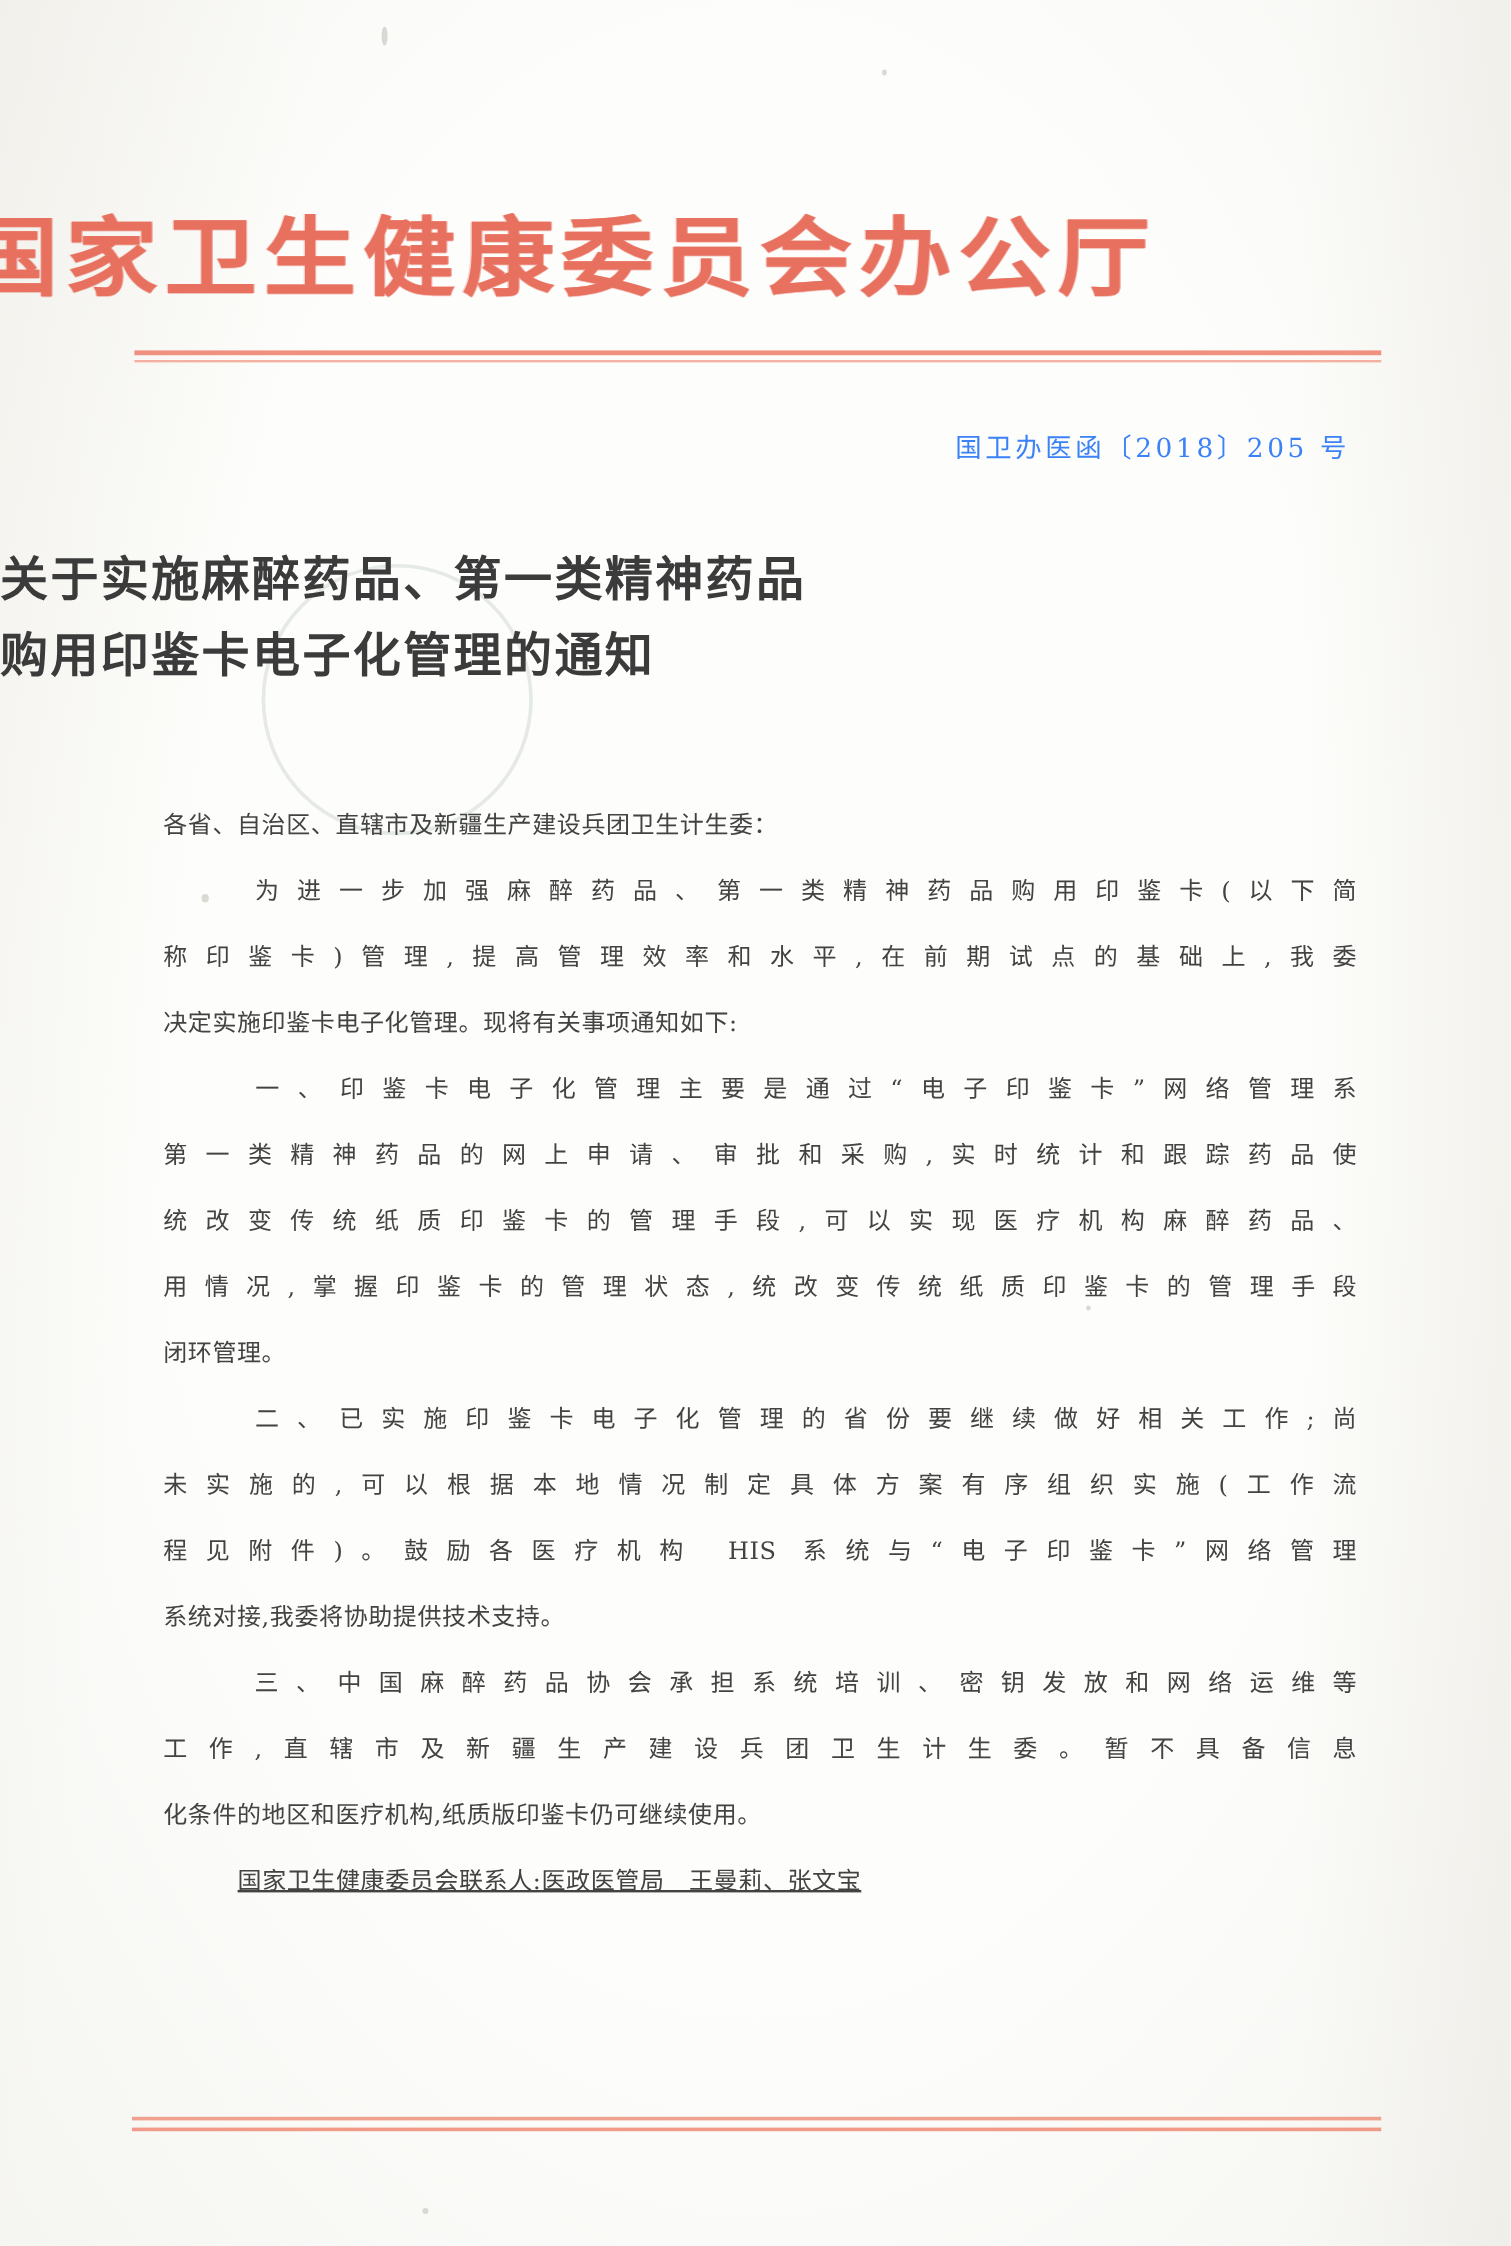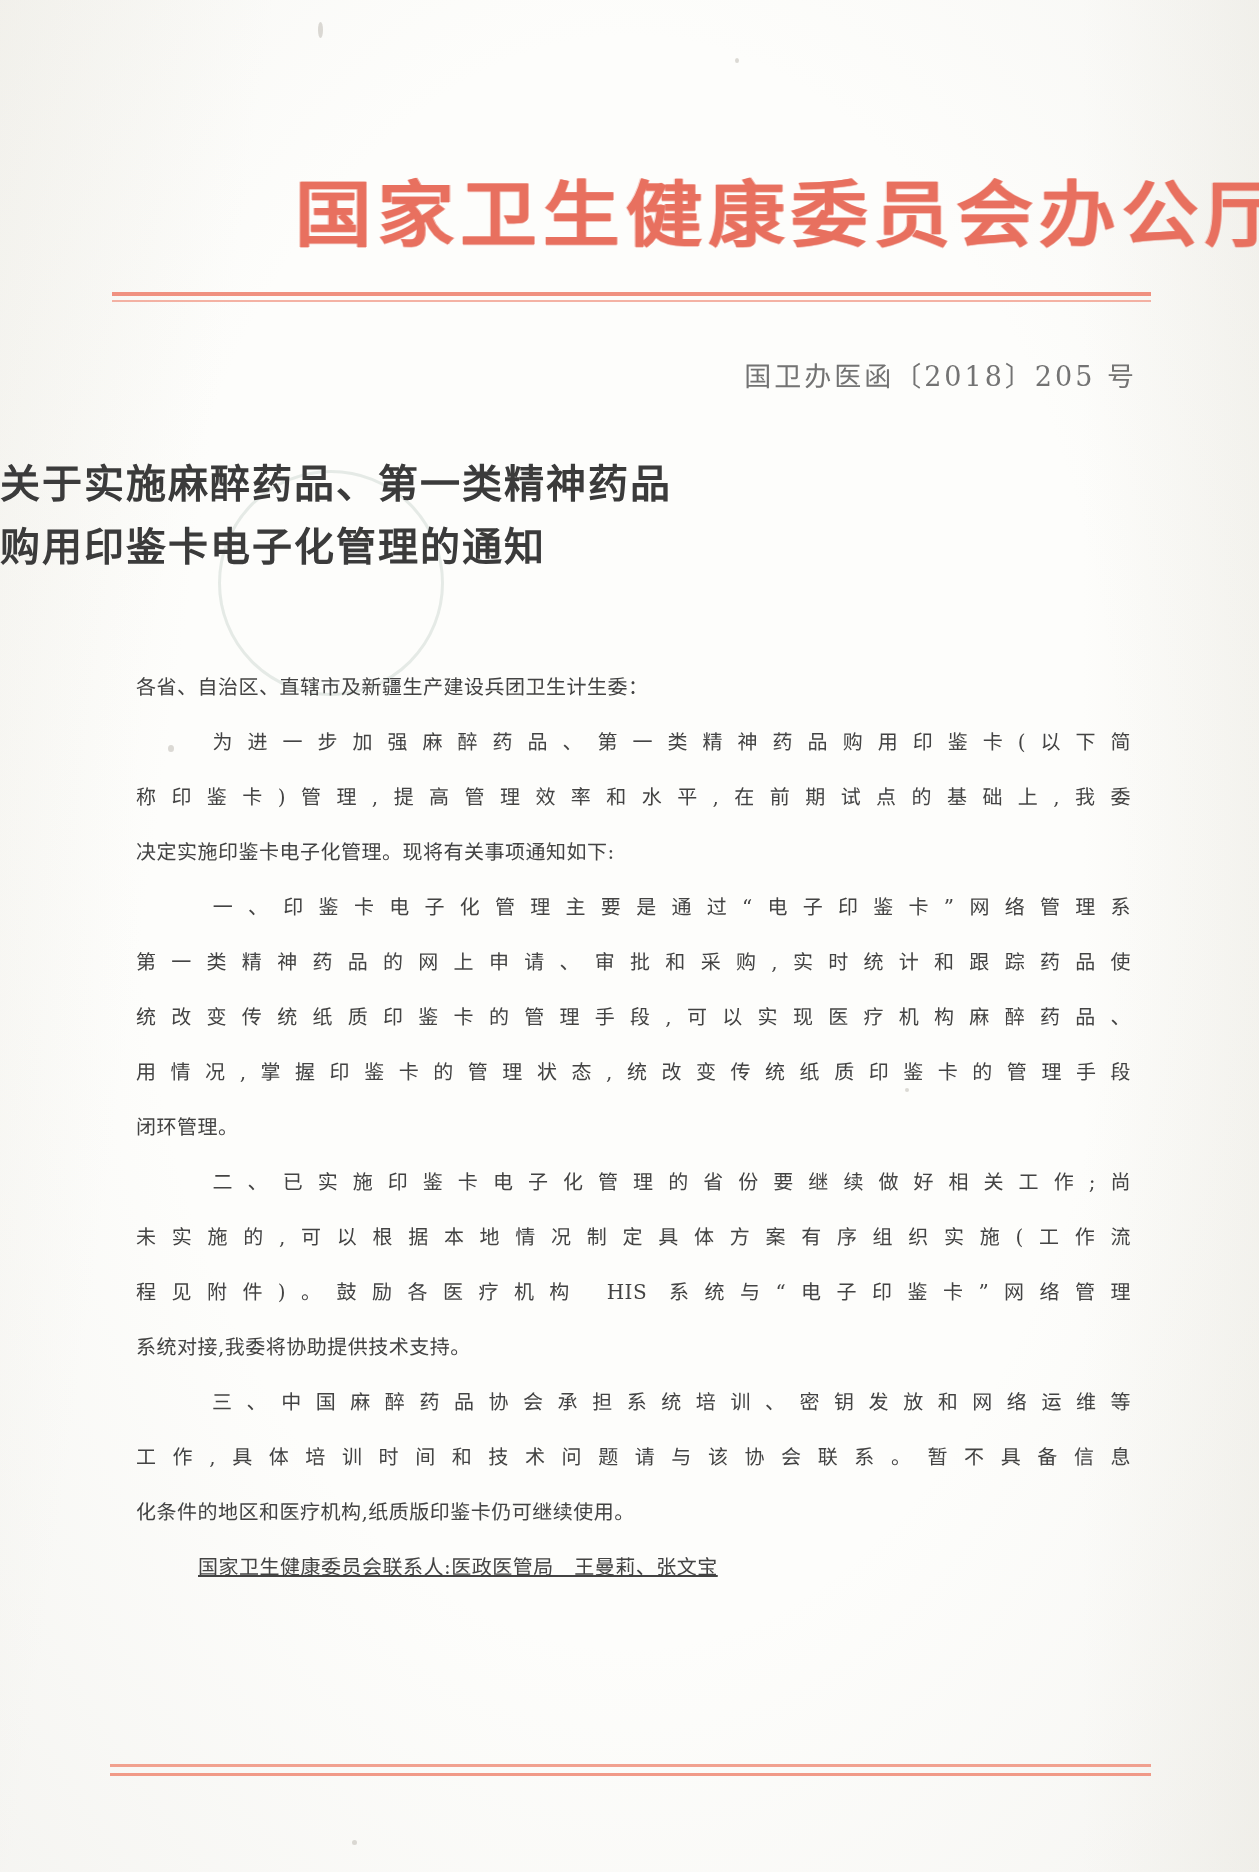--- a/index.html
+++ b/index.html
@@ -35,21 +35,21 @@
     border-radius: 50%;
     opacity: .5;
   }
 
   
   .masthead {
     position: absolute;
     left: 0;
     right: 0;
     top: 176px;
-    text-align: right;
+    text-align: left;
   }
   .masthead-title {
     display: inline-block;
     font-family: "DejaVu Serif", "Liberation Serif", serif;
     font-weight: bold;
     font-size: 72px;
     line-height: 1.08;
     letter-spacing: 6px;
     color: #e8705f;
     text-shadow:
@@ -78,25 +78,25 @@
     position: absolute;
     left: 0; right: 0; top: 8px;
     height: 2px;
     background: #f2a594;
     opacity: .85;
   }
 
   
   .doc-number {
     position: absolute;
-    right: 122px;
+    right: 134px;
     top: 355px;
-    font-size: 27px;
+    font-size: 22px;
     letter-spacing: 3px;
-    color: #737373;
+    color: #3b82f6;
     font-family: "DejaVu Serif", "Liberation Serif", serif;
     white-space: nowrap;
   }
 
   
   .doc-title {
     position: absolute;
     left: 0; right: 0;
     top: 452px;
     color: #3b3b3b;
@@ -206,21 +206,21 @@
         <div class="bline" style="text-align-last: justify;"><span style="display: inline-block; width: 62px;"></span><span>一、印鉴卡电子化管理主要是通过“电子印鉴卡”网络管理系</span></div>
         <div class="bline">第一类精神药品的网上申请、审批和采购,实时统计和跟踪药品使</div>
         <div class="bline">统改变传统纸质印鉴卡的管理手段,可以实现医疗机构麻醉药品、</div>
         <div class="bline">用情况,掌握印鉴卡的管理状态,统改变传统纸质印鉴卡的管理手段</div>
         <div class="bline flush">闭环管理。</div>
         <div class="bline" style="text-align-last: justify;"><span style="display: inline-block; width: 62px;"></span><span>二、已实施印鉴卡电子化管理的省份要继续做好相关工作;尚</span></div>
         <div class="bline">未实施的,可以根据本地情况制定具体方案有序组织实施(工作流</div>
         <div class="bline">程见附件)。鼓励各医疗机构 HIS 系统与“电子印鉴卡”网络管理</div>
         <div class="bline flush">系统对接,我委将协助提供技术支持。</div>
         <div class="bline" style="text-align-last: justify;"><span style="display: inline-block; width: 62px;"></span><span>三、中国麻醉药品协会承担系统培训、密钥发放和网络运维等</span></div>
-        <div class="bline">工作,具体培训时间和技术问题请与该协会联系。暂不具备信息</div>
+        <div class="bline">工作,直辖市及新疆生产建设兵团卫生计生委。暂不具备信息</div>
         <div class="bline flush">化条件的地区和医疗机构,纸质版印鉴卡仍可继续使用。</div>
         <div class="bline flush" style="text-align-last: left; text-decoration: underline;"><span style="display: inline-block; width: 62px;"></span><span>国家卫生健康委员会联系人:医政医管局　王曼莉、张文宝</span></div>
       </div>
   </div>
 
   <div class="footer-rule-wrap">
     <div class="footer-rule-a"></div>
     <div class="footer-rule-b"></div>
   </div>
 

